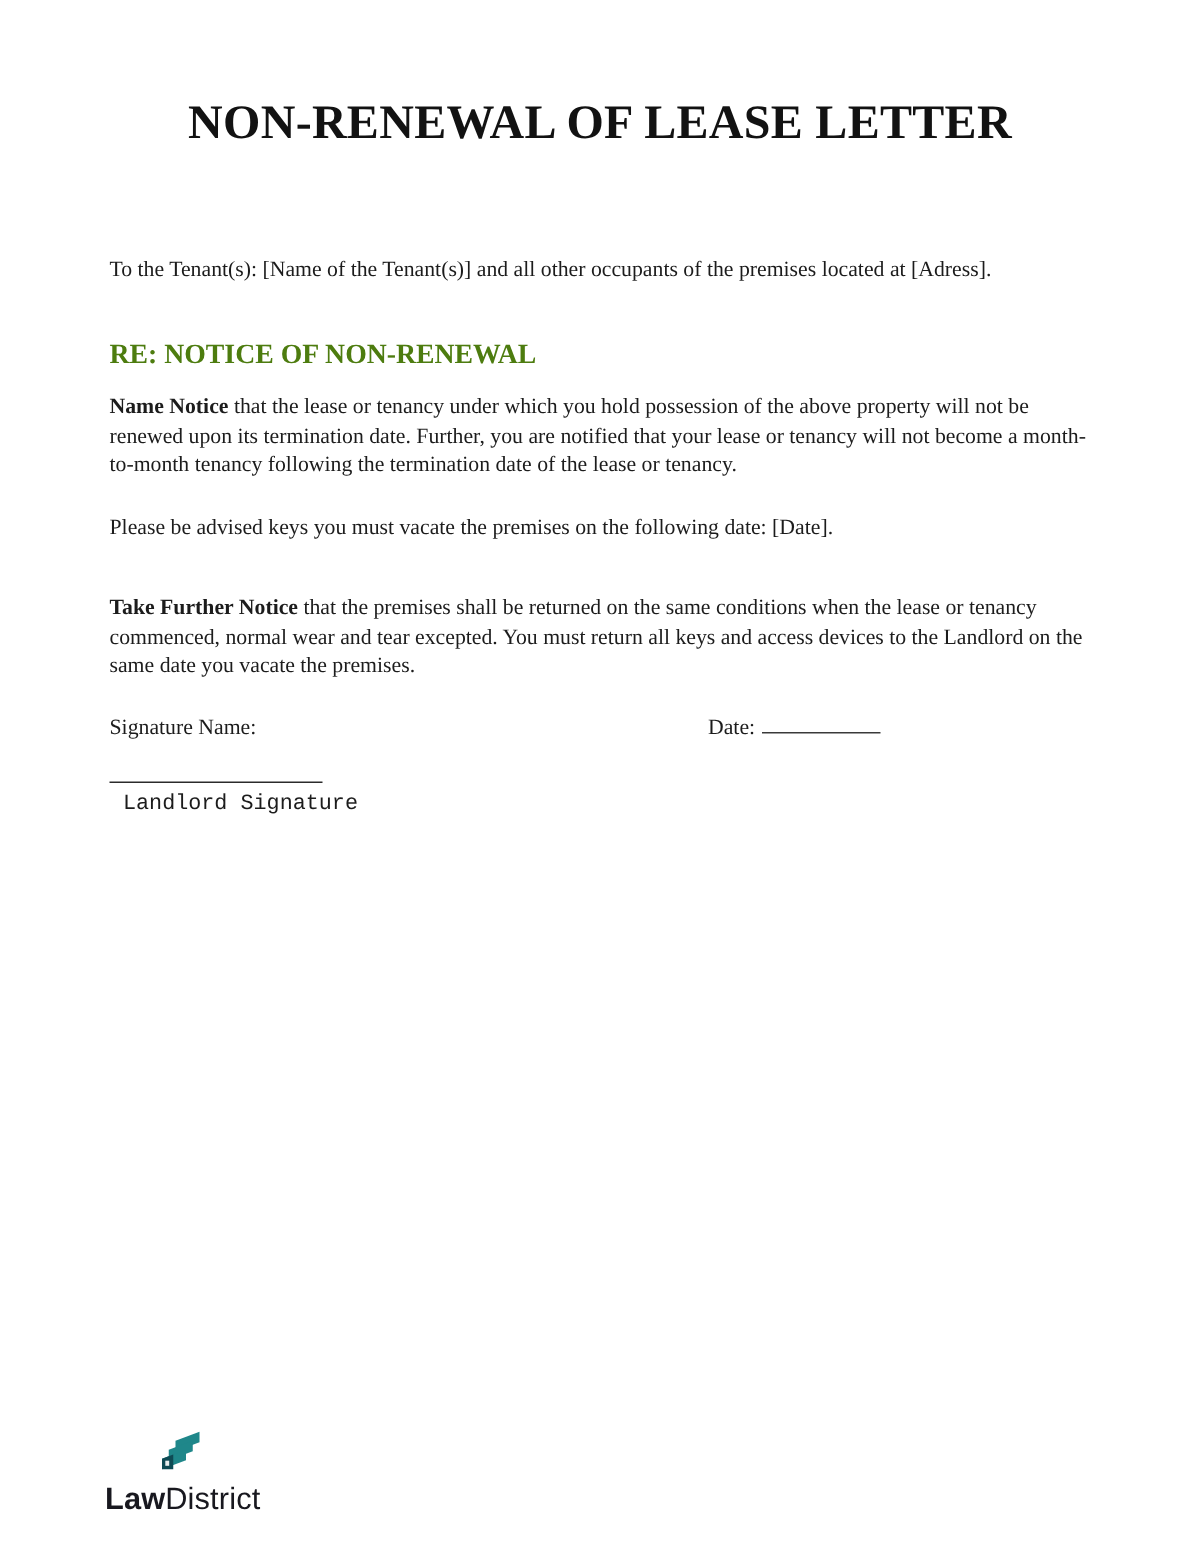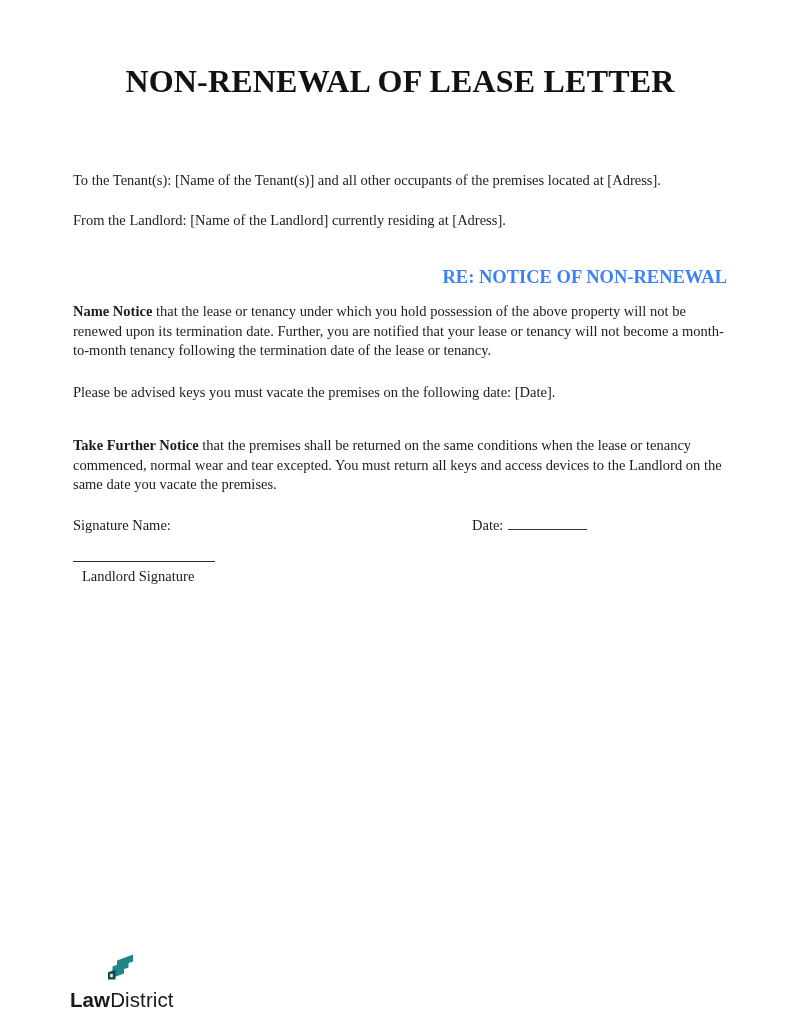--- a/index.html
+++ b/index.html
@@ -35,22 +35,21 @@
     white-space: nowrap;
   }
   .intro-1 { margin-top: 70px; }
   .intro-2 { margin-top: 20px; }
   .intro-3 { margin-top: 19px; }
   h2.re-heading {
     margin: 35px 0 0 0;
     font-size: 18.5px;
     line-height: 24px;
     font-weight: 700;
-    color: #3b82f6;
-    text-align: right;
+    color: #4d7c0f;
   }
   .body-par {
     font-size: 14.5px;
     line-height: 19.5px;
     max-width: 656px;
   }
   .par-take-notice { margin-top: 13px; }
   .par-vacate { margin-top: 22px; }
   .par-take-further { margin-top: 34px; }
   .sign-row {
@@ -77,20 +76,21 @@
     margin-top: 26px;
     width: 142px;
     border-bottom: 1.5px solid #2b2b2b;
     height: 0;
   }
   .sig-caption {
     margin-top: 4px;
     padding-left: 9px;
     font-size: 14.5px;
     line-height: 20px;
+    font-family: Liberation Mono, monospace;
   }
   .footer {
     position: absolute;
     left: 70px;
     top: 952px;
     display: flex;
     align-items: center;
     gap: 6px;
     flex-direction: column;
   }
@@ -105,21 +105,20 @@
   .logo-district { font-weight: 400; }
 </style>
 </head>
 <body style="color: rgb(28, 28, 28); background: rgb(255, 255, 255);">
 
 <div class="page">
 
   <h1 class="title">NON-RENEWAL OF LEASE LETTER</h1>
 
   <p class="intro intro-1">To the Tenant(s): [Name of the Tenant(s)] and all other occupants of the premises located at [Adress].</p>
-  <p class="intro intro-2">From the Landlord: [Name of the Landlord] currently residing at [Adress].</p>
 
   <h2 class="re-heading">RE: NOTICE OF NON-RENEWAL</h2>
 
   <p class="body-par par-take-notice"><strong>Name Notice</strong><span> that the lease or tenancy under which you hold possession of the above property will not be renewed upon its termination date. Further, you are notified that your lease or tenancy will not become a month-to-month tenancy following the termination date of the lease or tenancy.</span></p>
 
   <p class="body-par par-vacate">Please be advised keys you must vacate the premises on the following date: [Date].</p>
 
   <p class="body-par par-take-further"><strong>Take Further Notice</strong><span> that the premises shall be returned on the same conditions when the lease or tenancy commenced, normal wear and tear excepted. You must return all keys and access devices to the Landlord on the same date you vacate the premises.</span></p>
 
   <div class="sign-row">

